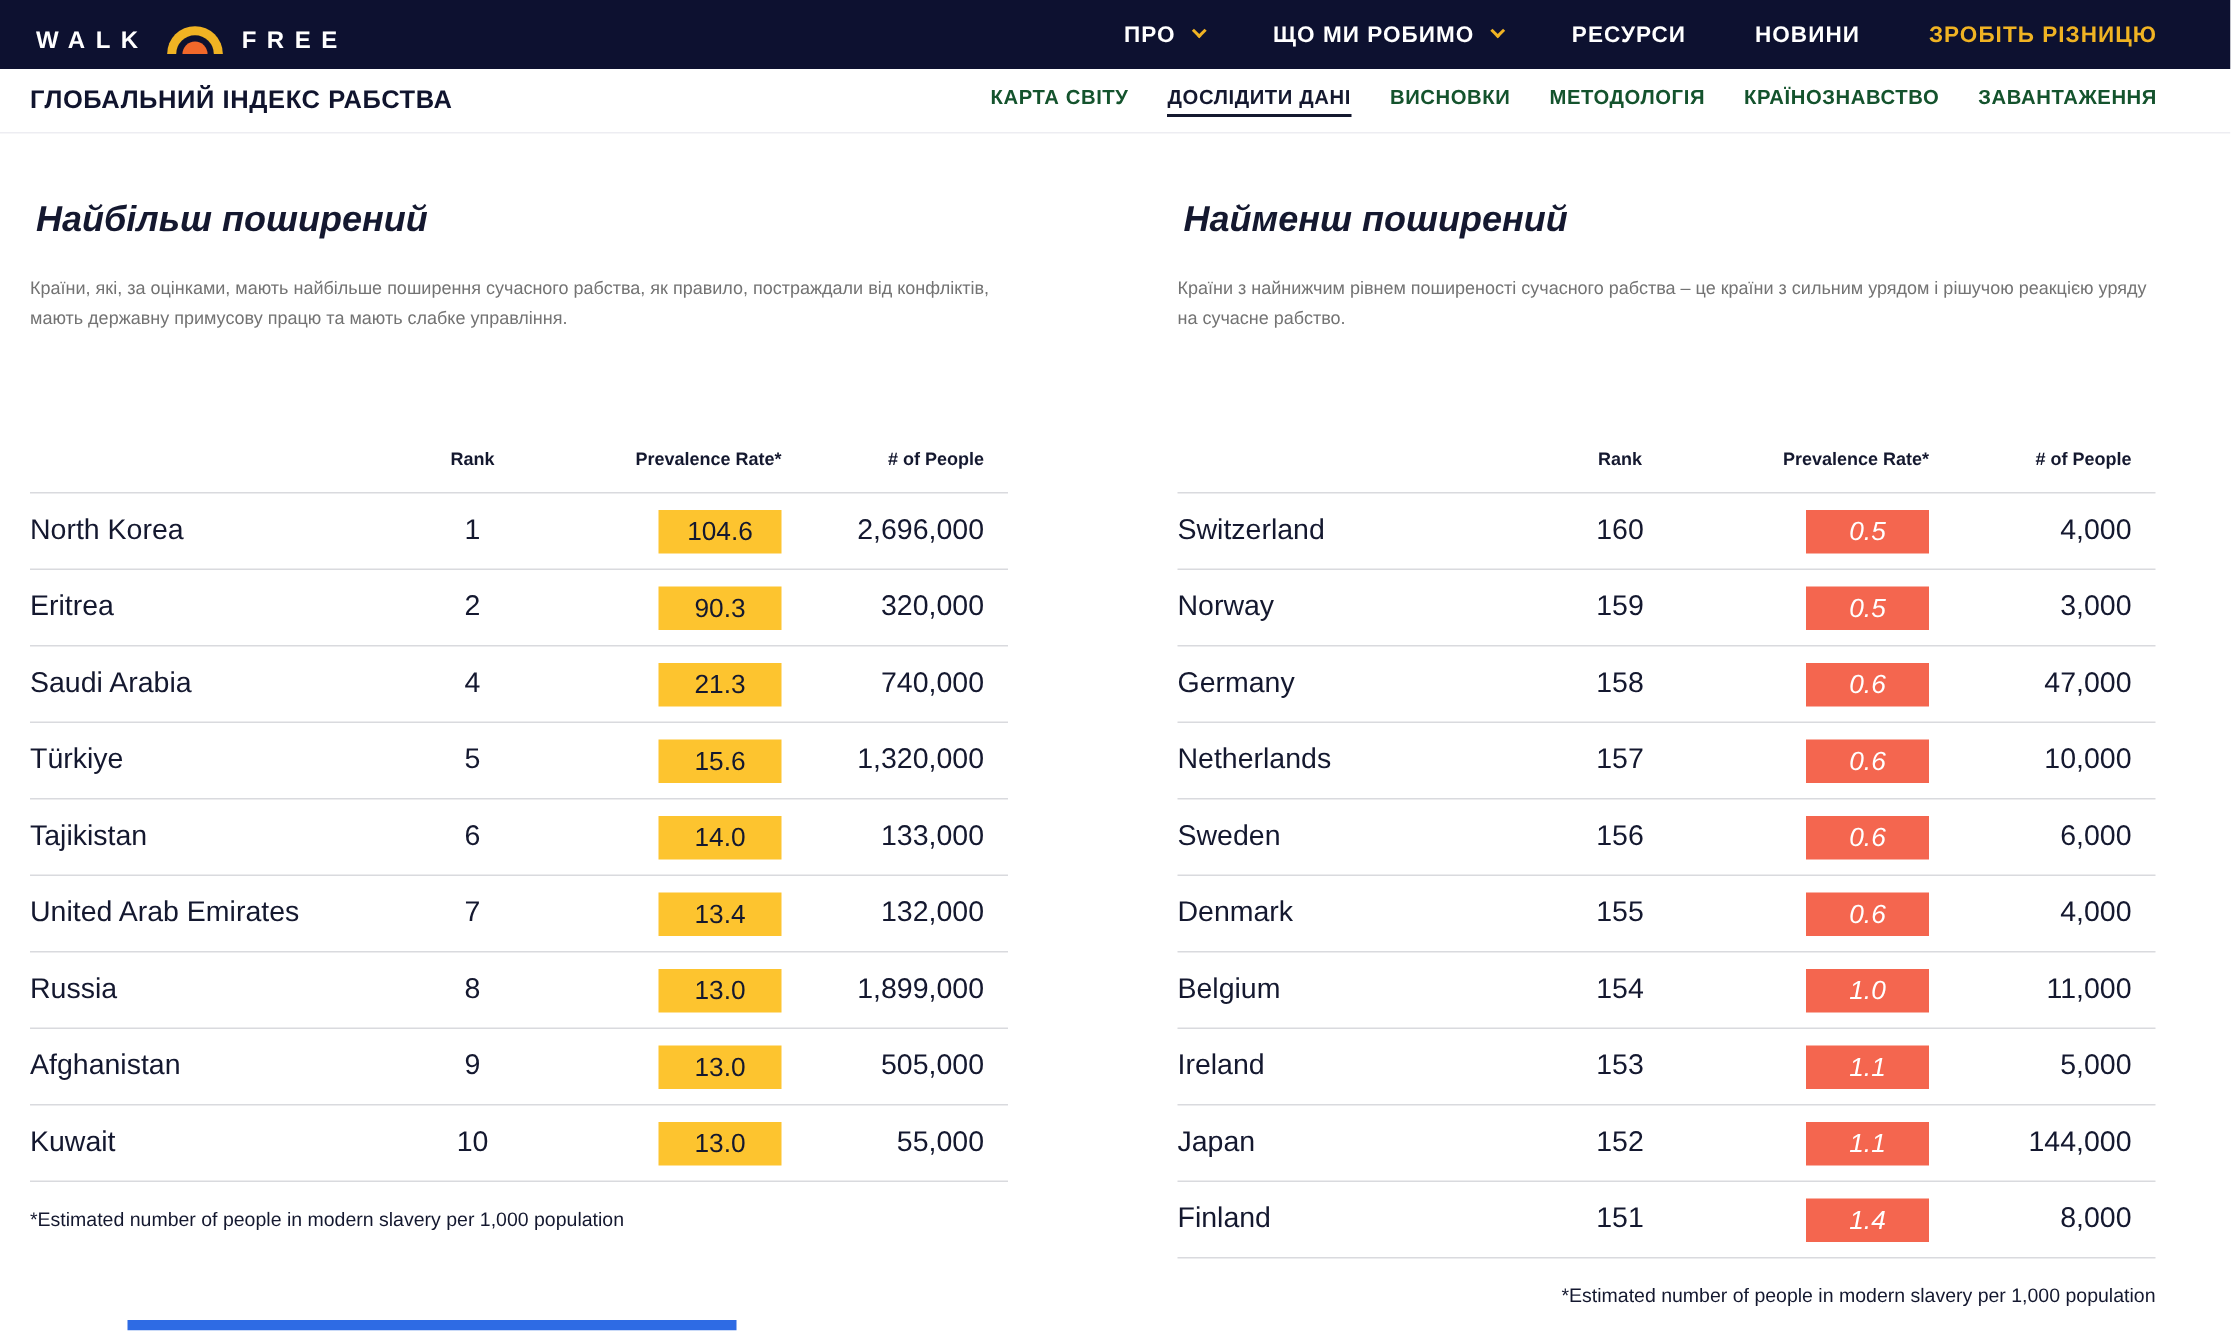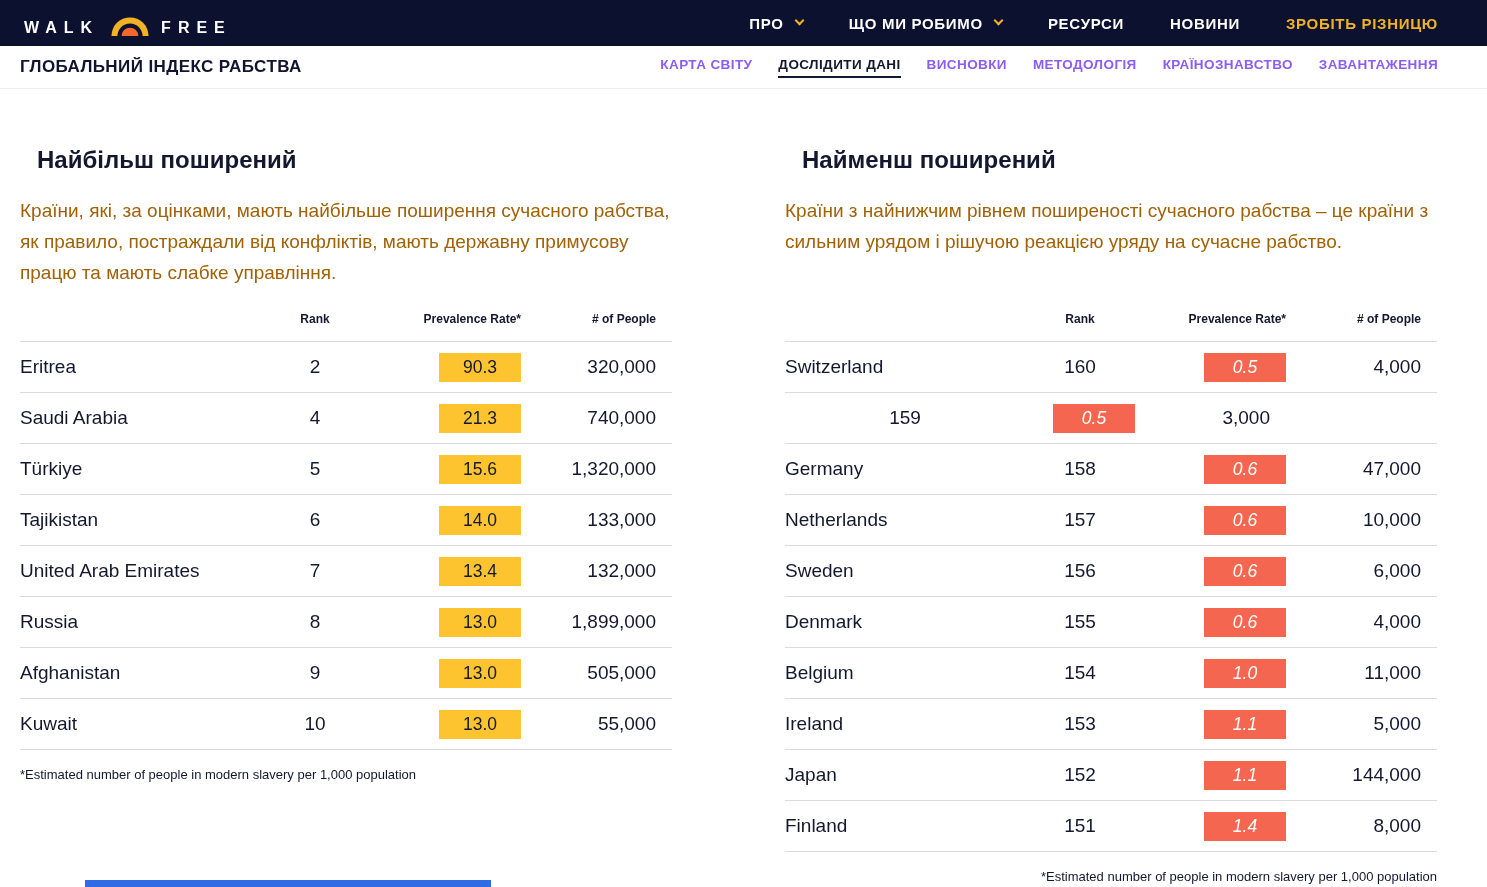--- a/index.html
+++ b/index.html
@@ -40,32 +40,32 @@
     height: 43px; background: #fff; border-bottom: 1px solid #ededf2;
     display: flex; align-items: center; padding: 0 49px 0 20px;
   }
   .subnav-brand {
     font-weight: 800; font-size: 17px; letter-spacing: 0.4px;
     color: #10142e; cursor: pointer; white-space: nowrap;
   }
   .subnav-items { margin-left: auto; display: flex; align-items: center; gap: 26px; }
   .subnav-item {
     font-size: 13.5px; font-weight: 600; letter-spacing: 0.4px;
-    color: #8b5cf6; cursor: pointer; text-decoration: none; white-space: nowrap;
+    color: #14532d; cursor: pointer; text-decoration: none; white-space: nowrap;
     padding-bottom: 4px; border-bottom: 2px solid transparent;
   }
   .subnav-item.active { color: #14182f; border-bottom-color: #14182f; }
 
   
   .main { display: flex; gap: 113px; padding: 40px 50px 0 20px; }
   .panel { width: 652px; }
-  .panel-title { font-size: 24px; font-weight: 700; margin: 17px; color: #14182f; }
+  .panel-title { font-size: 24px; font-weight: 700; margin: 4px; color: #14182f; font-style: italic; }
   .panel-desc {
-    font-size: 19px; line-height: 1.63; margin: 22px 0 0; height: 101px;
-    color: #a16207;
+    font-size: 12px; line-height: 1.63; margin: 22px 0 0; height: 101px;
+    color: #737373;
   }
 
   
   .thead, .trow {
     display: grid; grid-template-columns: 240px 110px 151px 1fr;
     align-items: center;
   }
   .thead { height: 44px; font-weight: 700; font-size: 12px; color: #14182f; }
   .trows { border-bottom: 1px solid #d9dade; }
   .trow { height: 51px; border-top: 1px solid #d9dade; font-size: 19px; color: #14182f; }
@@ -140,20 +140,26 @@
     <h2 class="panel-title">Найбільш поширений</h2>
     <p class="panel-desc">Країни, які, за оцінками, мають найбільше поширення сучасного рабства, як правило, постраждали від конфліктів, мають державну примусову працю та мають слабке управління.</p>
     <div class="thead">
       <div class="cell country"></div>
       <div class="cell rank">Rank</div>
       <div class="cell prev">Prevalence Rate*</div>
       <div class="cell people"># of People</div>
     </div>
     <div class="trows">
         <div class="trow">
+          <div class="cell country">North Korea</div>
+          <div class="cell rank">1</div>
+          <div class="cell prev"><span class="badge yellow">104.6</span></div>
+          <div class="cell people">2,696,000</div>
+        </div>
+        <div class="trow">
           <div class="cell country">Eritrea</div>
           <div class="cell rank">2</div>
           <div class="cell prev"><span class="badge yellow">90.3</span></div>
           <div class="cell people">320,000</div>
         </div>
         <div class="trow">
           <div class="cell country">Saudi Arabia</div>
           <div class="cell rank">4</div>
           <div class="cell prev"><span class="badge yellow">21.3</span></div>
           <div class="cell people">740,000</div>
@@ -208,20 +214,21 @@
       <div class="cell people"># of People</div>
     </div>
     <div class="trows">
         <div class="trow">
           <div class="cell country">Switzerland</div>
           <div class="cell rank">160</div>
           <div class="cell prev"><span class="badge coral">0.5</span></div>
           <div class="cell people">4,000</div>
         </div>
         <div class="trow">
+          <div class="cell country">Norway</div>
           <div class="cell rank">159</div>
           <div class="cell prev"><span class="badge coral">0.5</span></div>
           <div class="cell people">3,000</div>
         </div>
         <div class="trow">
           <div class="cell country">Germany</div>
           <div class="cell rank">158</div>
           <div class="cell prev"><span class="badge coral">0.6</span></div>
           <div class="cell people">47,000</div>
         </div>

